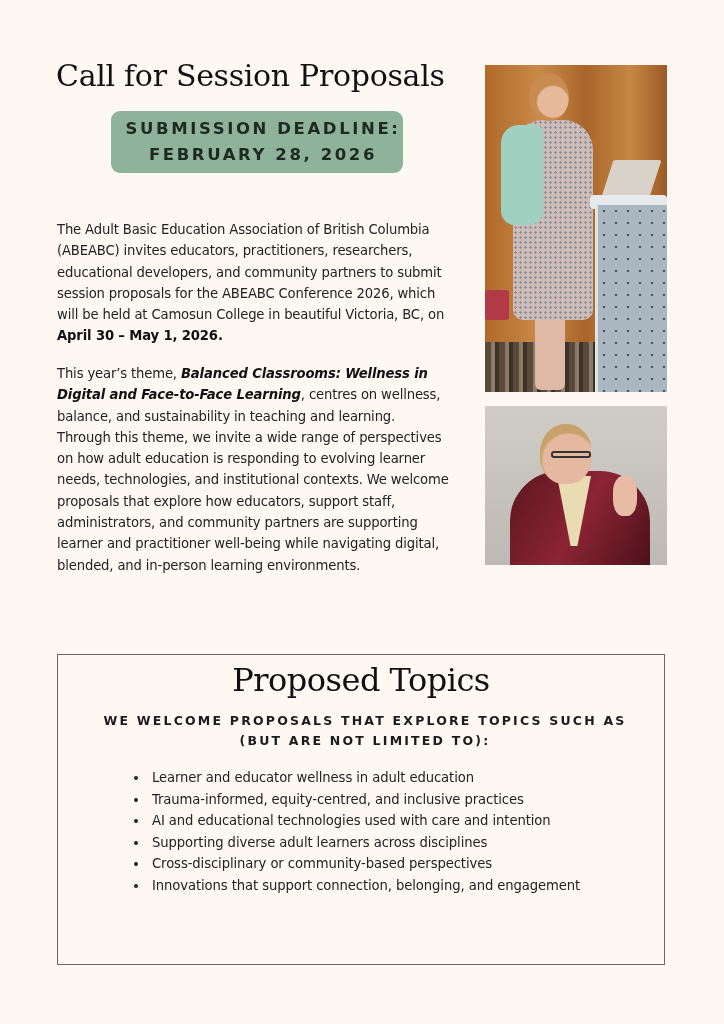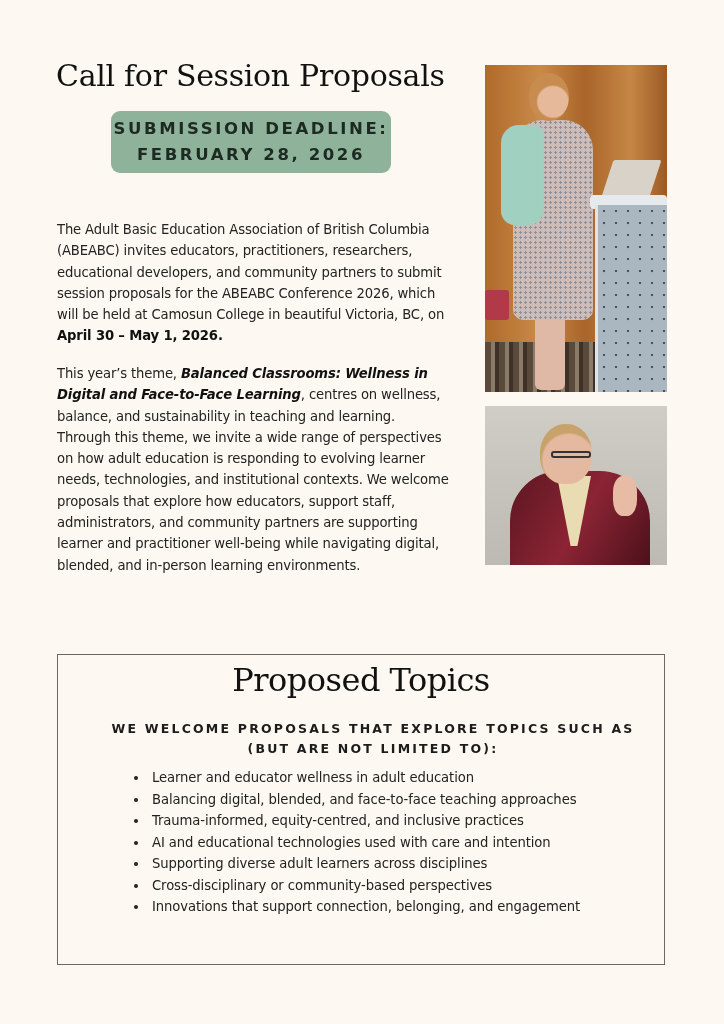--- a/index.html
+++ b/index.html
@@ -10,21 +10,21 @@
     color: #222;
   }
   .title {
     position: absolute; left: 56px; top: 58px; width: 400px;
     font-family: "DejaVu Serif", serif; font-size: 30px; font-weight: normal;
     letter-spacing: -0.3px; color: #111; white-space: nowrap; margin: 0;
   }
   .deadline {
     position: absolute; left: 111px; top: 111px; width: 280px; height: 62px;
     background: #8fb29b; border-radius: 9px;
-    display: flex; flex-direction: column; justify-content: center; align-items: center;
+    display: flex; flex-direction: column; justify-content: center; align-items: center; padding-left: 12px;
   }
   .deadline span {
     font-family: "DejaVu Sans", sans-serif; font-weight: bold; font-size: 16.5px;
     letter-spacing: 2.6px; color: #1d2a22; line-height: 26px;
   }
   .intro, .theme {
     position: absolute; left: 57px; width: 395px; margin: 0;
     font-size: 13.2px; line-height: 21.3px; color: #222;
     letter-spacing: -0.15px;
   }
@@ -56,21 +56,21 @@
   .topics-box {
     position: absolute; left: 57px; top: 654px; width: 608px; height: 311px;
     border: 1.5px solid #6a6864; box-sizing: border-box; background: #fdf9f2;
   }
   .topics-title {
     position: absolute; left: 0; top: 6px; width: 100%; text-align: center; margin: 0;
     font-family: "DejaVu Serif", serif; font-weight: normal; font-size: 32px; color: #111;
     letter-spacing: -0.5px;
   }
   .topics-sub {
-    position: absolute; left: 0; top: 52px; width: 100%; text-align: center; margin: 12px;
+    position: absolute; left: 0; top: 52px; width: 100%; text-align: center; margin: 4px;
     font-weight: bold; font-size: 12.5px; letter-spacing: 2.2px; line-height: 20px; color: #1c1c1c;
   }
   .topics-list {
     position: absolute; left: 60px; top: 96px; margin: 16px; padding: 0; list-style: none;
   }
   .topics-list li {
     font-size: 13.2px; line-height: 21.5px; color: #222; position: relative; padding-left: 18px;
     white-space: nowrap; letter-spacing: -0.1px;
   }
   .bullet {
@@ -112,20 +112,19 @@
 </div>
 
 <section class="topics-box">
   <h2 class="topics-title">Proposed Topics</h2>
   <p class="topics-sub">
     <span>WE WELCOME PROPOSALS THAT EXPLORE TOPICS SUCH AS</span><br>
     <span>(BUT ARE NOT LIMITED TO):</span>
   </p>
   <ul class="topics-list">
     <li><span class="bullet"></span><span>Learner and educator wellness in adult education</span></li>
-    <li><span class="bullet"></span><span>Balancing digital, blended, and face-to-face teaching approaches</span></li>
     <li><span class="bullet"></span><span>Trauma-informed, equity-centred, and inclusive practices</span></li>
     <li><span class="bullet"></span><span>AI and educational technologies used with care and intention</span></li>
     <li><span class="bullet"></span><span>Supporting diverse adult learners across disciplines</span></li>
     <li><span class="bullet"></span><span>Cross-disciplinary or community-based perspectives</span></li>
     <li><span class="bullet"></span><span>Innovations that support connection, belonging, and engagement</span></li>
   </ul>
 </section>
 
 </body></html>

